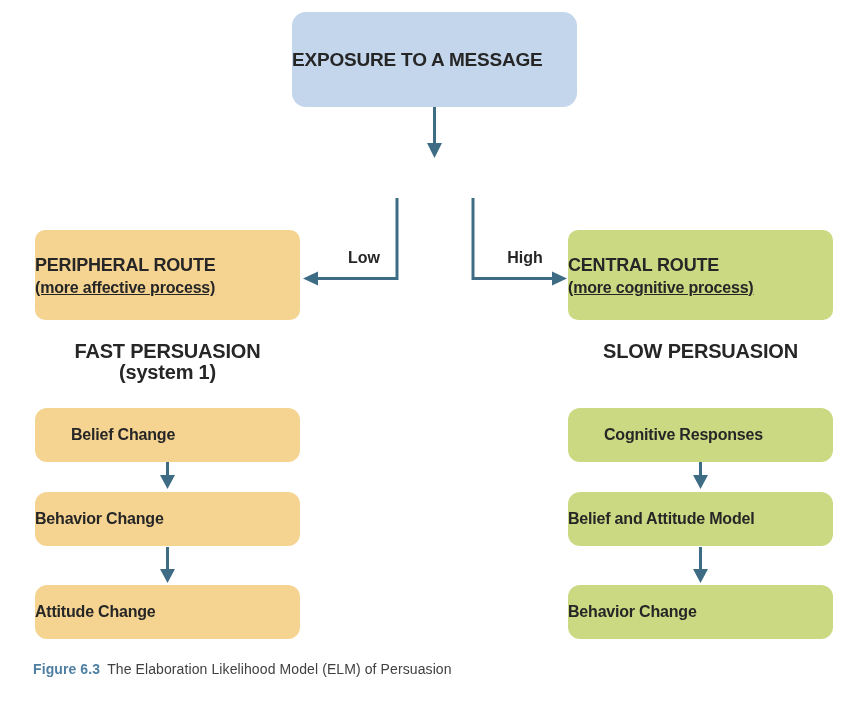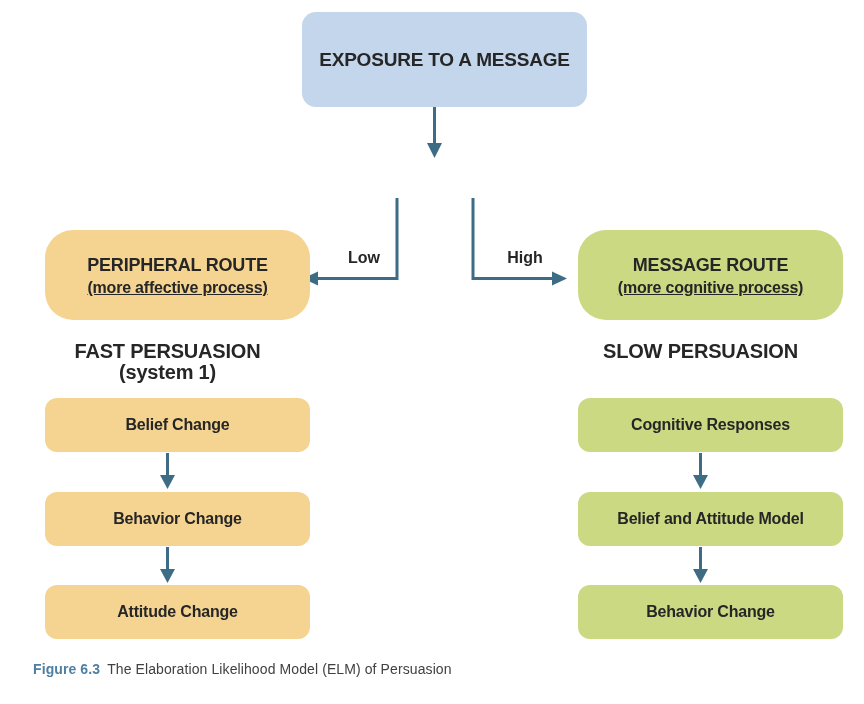--- a/index.html
+++ b/index.html
@@ -7,49 +7,49 @@
     --arrow:#3f6c85; --text:#262626; --caption-label:#4e7fa2; --caption-text:#414042;
   }
   * { margin:0; padding:0; box-sizing:border-box; }
   body { background:#ffffff; font-family:"Liberation Sans", sans-serif; }
   .canvas { position:relative; width:864px; height:704px; background:#ffffff; overflow:hidden; }
 
   .arrow-layer { position:absolute; left:0; top:0; width:864px; height:704px; pointer-events:none; }
   .arrow-layer path { stroke:var(--arrow); stroke-width:3; fill:none; }
   .arrow-layer polygon { fill:var(--arrow); }
 
-  .box { position:absolute; display:flex; flex-direction:column; align-items:center; justify-content:center;
-         text-align:center; color:var(--text); letter-spacing:-0.2px;margin-left:10px; }
+  .box { position:absolute; display:flex; flex-direction:column; align-items:flex-start; justify-content:center;
+         text-align:center; color:var(--text); letter-spacing:-0.2px; }
 
   .top-box { left:292px; top:12px; width:285px; height:95px; border-radius:14px;
              background:var(--top-box); font-size:19px; font-weight:bold; }
 
   .decision { position:absolute; left:262px; top:166px; width:345px; text-align:center;
               font-size:18px; font-weight:bold; color:var(--text); letter-spacing:-0.2px; }
 
   .branch-label { position:absolute; top:249px; width:68px; text-align:center;
                   font-size:16px; font-weight:bold; color:var(--text); }
   .branch-low  { left:330px; }
   .branch-high { left:491px; }
 
-  .route-box { top:230px; width:265px; height:90px; border-radius:28px; }
+  .route-box { top:230px; width:265px; height:90px; border-radius:10px; }
   .route-box .title { font-size:18px; font-weight:bold; line-height:26px; }
   .route-box .subtitle { font-size:16px; font-weight:bold; line-height:20px;text-decoration:underline; }
   .left-route  { left:35px;  background:var(--left-box); }
   .right-route { left:568px; background:var(--right-box); }
 
   .mode-label { position:absolute; top:341px; width:265px; text-align:center;
                 font-size:20px; font-weight:bold; line-height:21px; color:var(--text); letter-spacing:-0.2px; }
   .mode-left  { left:35px; }
   .mode-right { left:568px; }
 
   .step-box { width:265px; height:54px; border-radius:12px; font-size:16px; font-weight:bold; }
   .col-left  { left:35px;  background:var(--left-box); }
   .col-right { left:568px; background:var(--right-box); }
-  .row-1 { top:398px; } .row-2 { top:492px; } .row-3 { top:585px; }
+  .row-1 { top:408px;padding-left:36px; } .row-2 { top:492px; } .row-3 { top:585px; }
 
   .caption { position:absolute; left:33px; top:661px; font-size:14px; letter-spacing:0.1px; }
   .caption .fig { font-weight:bold; color:var(--caption-label); margin-right:7px; }
   .caption .txt { color:var(--caption-text); }
 </style>
 </head>
 <body>
 
 <div class="canvas">
 
@@ -96,21 +96,21 @@
 
   <div class="branch-label branch-low">Low</div>
   <div class="branch-label branch-high">High</div>
 
   <div class="box route-box left-route">
     <span class="title">PERIPHERAL ROUTE</span>
     <span class="subtitle">(more affective process)</span>
   </div>
 
   <div class="box route-box right-route">
-    <span class="title">MESSAGE ROUTE</span>
+    <span class="title">CENTRAL ROUTE</span>
     <span class="subtitle">(more cognitive process)</span>
   </div>
 
   <div class="mode-label mode-left">
     <div>FAST PERSUASION</div>
     <div>(system 1)</div>
   </div>
 
   <div class="mode-label mode-right">
     <div>SLOW PERSUASION</div>

